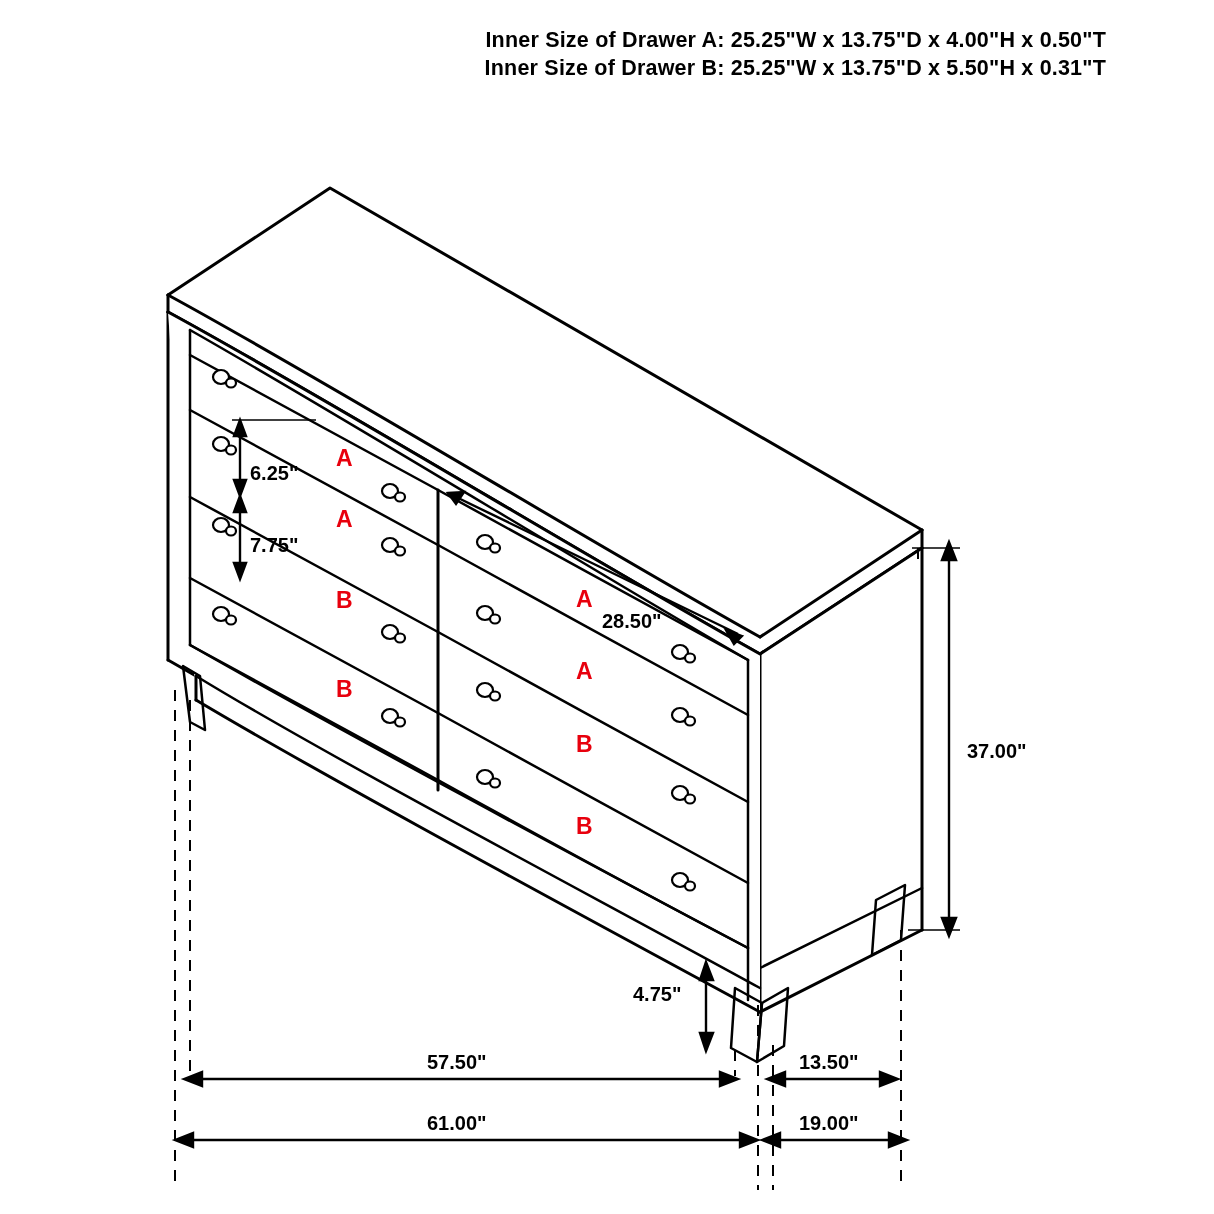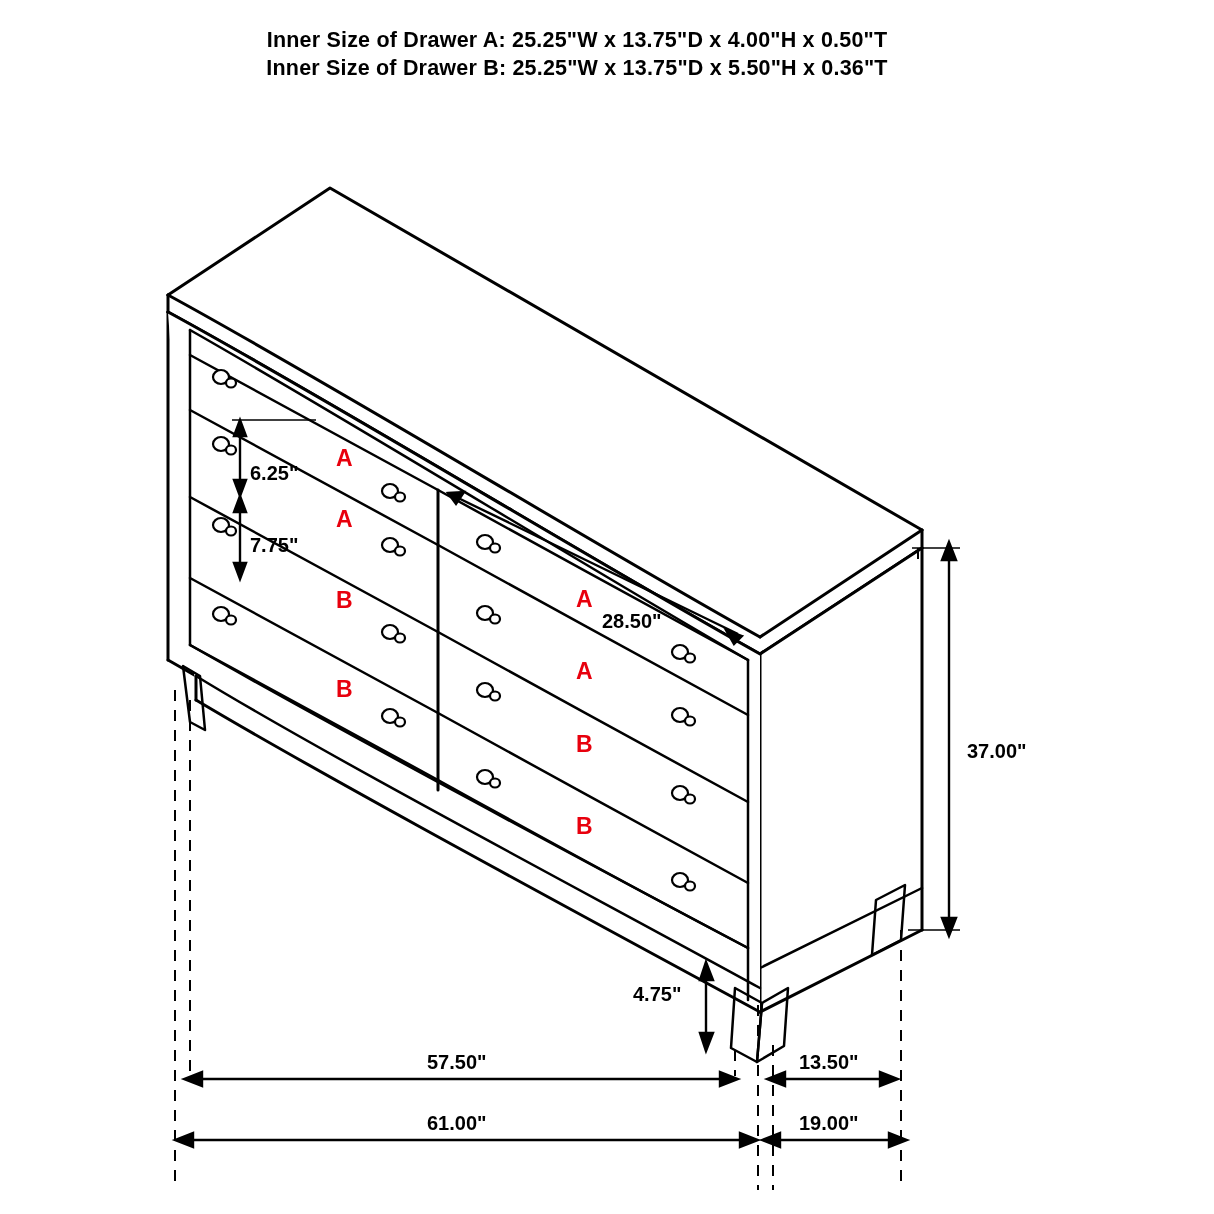--- a/index.html
+++ b/index.html
@@ -18,22 +18,21 @@
   #stage {
     position: relative;
     width: 1214px;
     height: 1214px;
   }
   .header-block {
     position: absolute;
     left: 0;
     top: 26px;
     width: 1106px;
-    text-align: center;
-    margin-left: 24px;
+    text-align: right;
   }
   .header-line {
     font-size: 21.5px;
     font-weight: bold;
     letter-spacing: 0.2px;
     line-height: 28px;
     white-space: nowrap;
   }
   svg.diagram {
     position: absolute;
@@ -57,21 +56,21 @@
     white-space: nowrap;
   }
 </style>
 </head>
 <body>
 
 <div id="stage">
 
   <div class="header-block">
     <div class="header-line">Inner Size of Drawer A: 25.25"W x 13.75"D x 4.00"H x 0.50"T</div>
-    <div class="header-line">Inner Size of Drawer B: 25.25"W x 13.75"D x 5.50"H x 0.36"T</div>
+    <div class="header-line">Inner Size of Drawer B: 25.25"W x 13.75"D x 5.50"H x 0.31"T</div>
   </div>
 
   <svg class="diagram" viewBox="0 0 1214 1214">
     <g fill="none" stroke="#000" stroke-width="3" stroke-linejoin="round" stroke-linecap="round">
 
       <path d="M168,295 L330,188 L922,530 L922,548 L760,650 Q600,580 300,410 Z" fill="#ffffff" stroke="none"></path>
       <path d="M168,295 L330,188 L922,530" stroke-width="3"></path>
       <path d="M922,530 L922,548" stroke-width="3"></path>
       <path d="M168,295 L168,312" stroke-width="3"></path>
 

